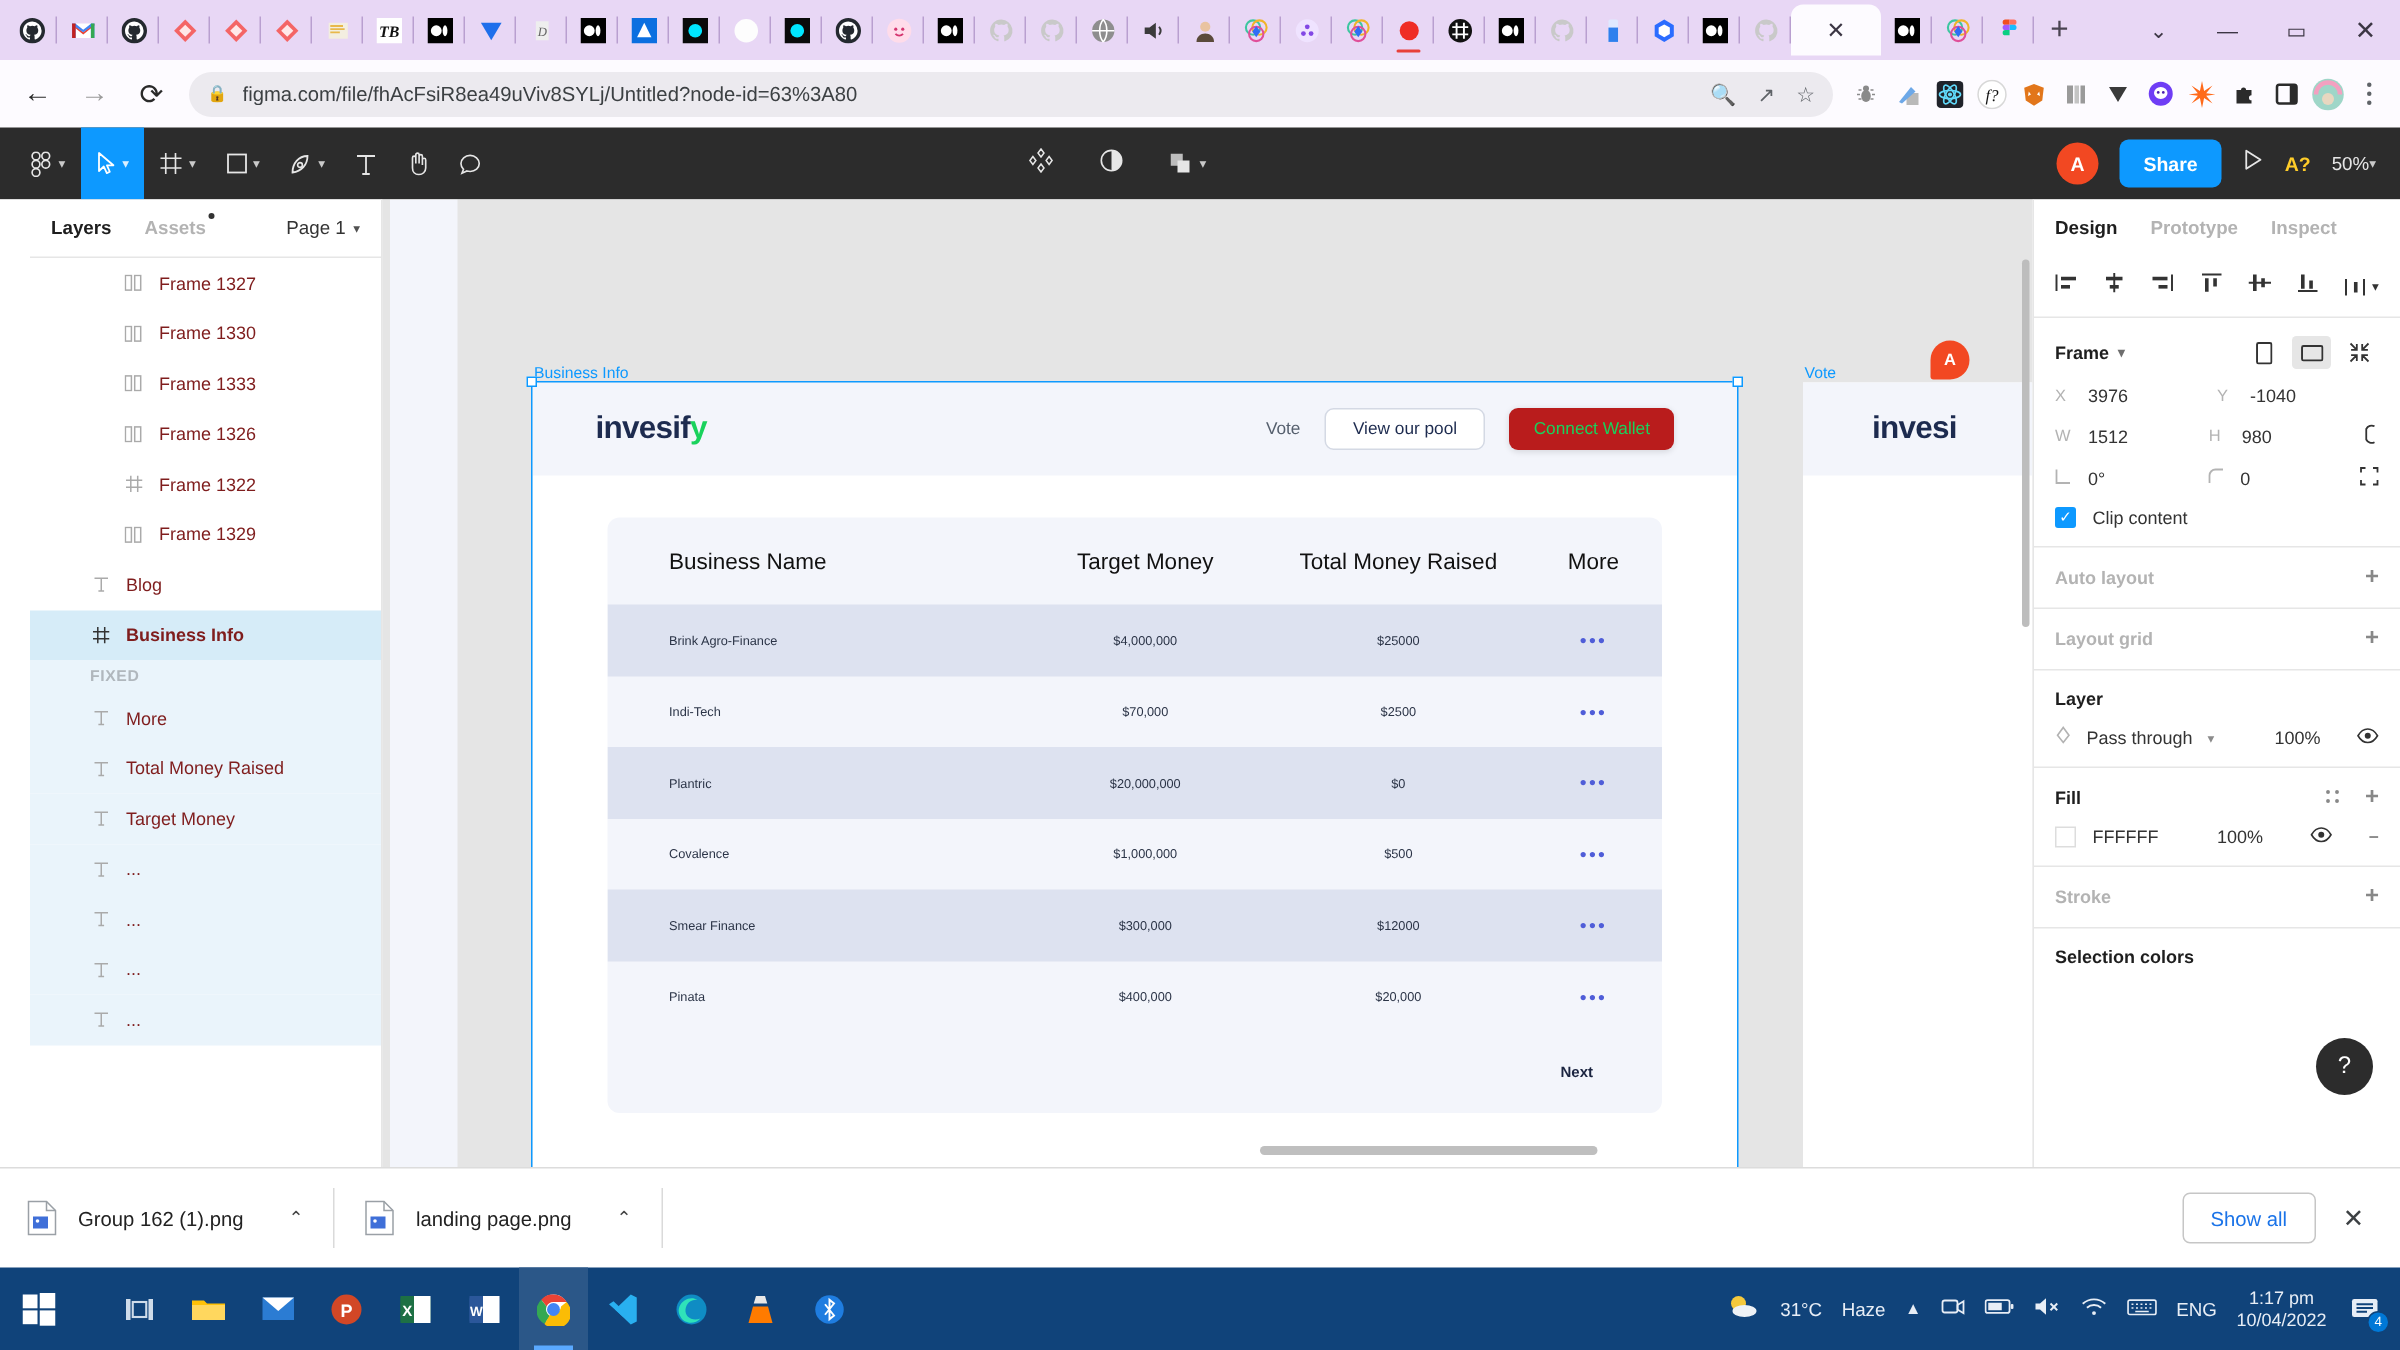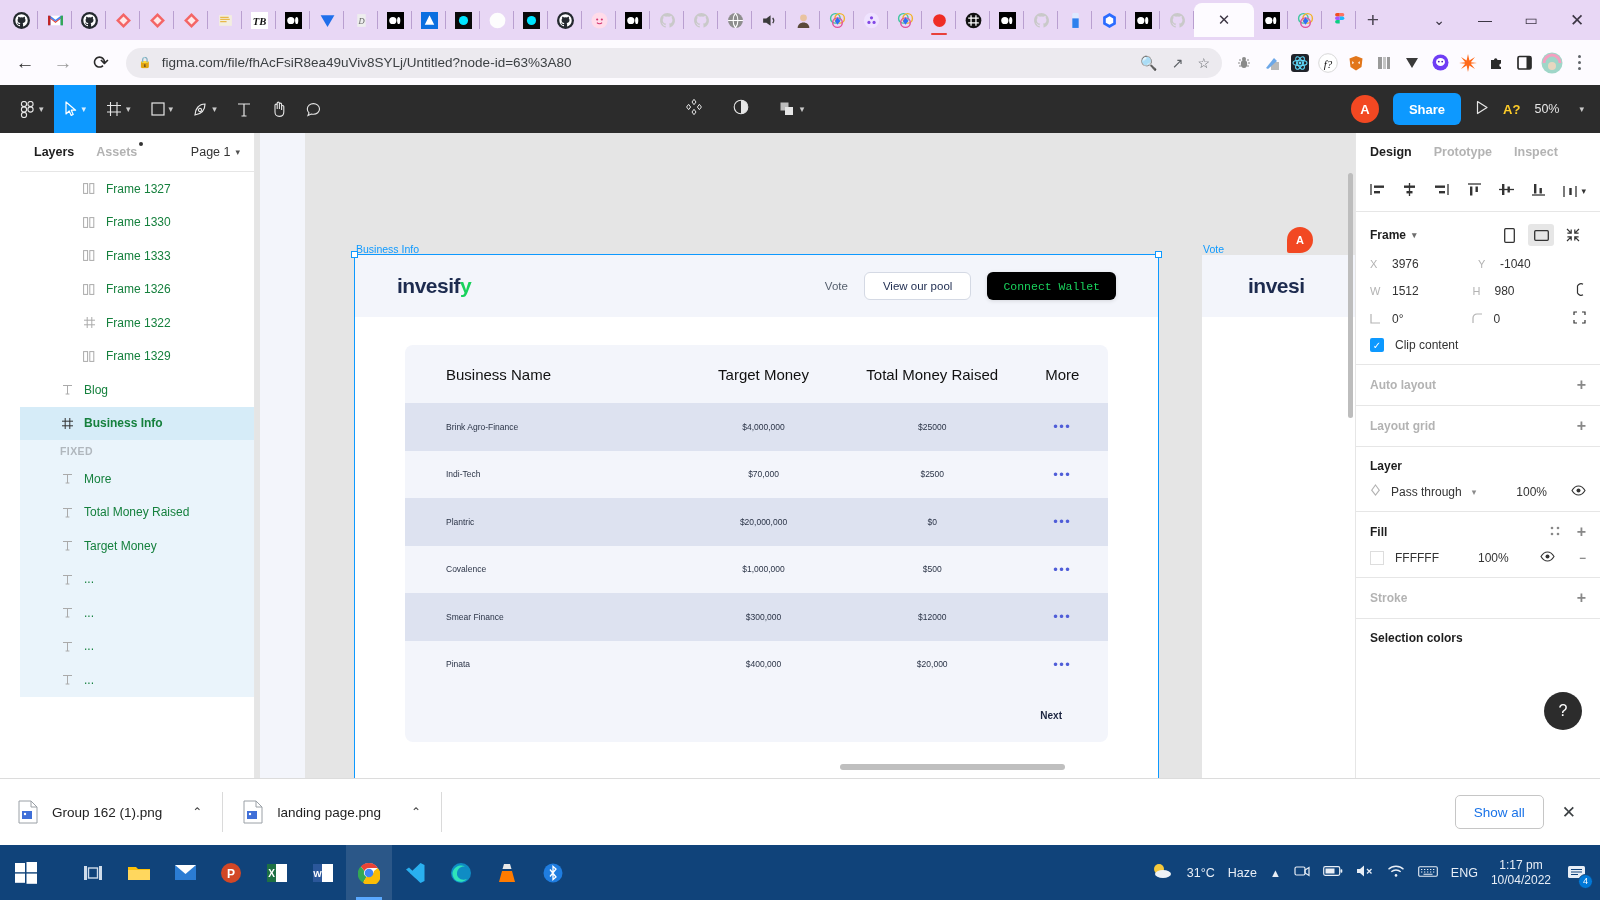--- a/index.html
+++ b/index.html
@@ -68,39 +68,39 @@
     color: #e5e5e5;
   }
   .figtool { height: 48px; padding: 0 10px; display:flex; align-items:center; gap:4px; color:#e6e6e6; }
   .figtool.sel { background: #0d99ff; color: #fff; }
   .chev { font-size: 9px; opacity: .85; }
   .figright { margin-left:auto; display:flex; align-items:center; gap: 14px; padding-right: 6px;}
   .avatar { width: 28px; height: 28px; border-radius: 50%; background: #f24822; color:#fff;
     display:flex;align-items:center;justify-content:center; font-size: 13px; font-weight:600;}
   .sharebtn { background:#0d99ff; color:#fff; border-radius:6px; height:32px; padding:0 16px;
     display:flex;align-items:center; font-size:13px; font-weight:600;}
-  .zoomlbl { font-size: 12.5px; color:#e6e6e6; display:flex; align-items:center; gap:20px;}
+  .zoomlbl { font-size: 12.5px; color:#e6e6e6; display:flex; align-items:center; gap:0;}
   .afont { color:#ffcd29; font-size: 13px; font-weight: 600; }
 
   
   .figbody { position:absolute; top:133px; left:0; width:1600px; height:645px; background:#e5e5e5; }
 
   
   .leftpanel {
     position:absolute; left:0; top:0; width:255px; height:645px;
     background:#fff; border-right:1px solid #e6e6e6; overflow:hidden;padding-left:20px;
   }
   .lp-tabs { height:38px; display:flex; align-items:center; padding:0 14px; gap:22px; }
   .lp-tab { font-size:12.5px; color:#b3b3b3; font-weight:600; position:relative; }
   .lp-tab.on { color:#1e1e1e; }
   .lp-dot { position:absolute; top:-3px; right:-6px; width:4px; height:4px; border-radius:50%; background:#333;}
   .lp-page { margin-left:auto; font-size:12.5px; color:#333; display:flex; align-items:center; gap:5px;}
   .lp-sep { height:1px; background:#e6e6e6; }
   .layer {
-    height:33.5px; display:flex; align-items:center; font-size:12px; color:#15803d; padding-left:14px; gap:10px;
+    height:33.5px; display:flex; align-items:center; font-size:12px; color:#7f1d1d; padding-left:14px; gap:10px;
   }
   .layer.root { font-weight:700; color:#1e1e1e; }
   .layer.indent1 { padding-left:62px; }
   .layer.indent-t { padding-left:40px; }
   .layer.selected { background:#d6ecf8; font-weight:700; }
   .layer.fixedsec { background:#eaf4fb; color:#b0b7bd; font-size:10.5px; font-weight:700; letter-spacing:.4px; height:22px;}
   .layer.underfixed { background:#eaf4fb; }
   .licon { width:14px; display:flex; align-items:center; justify-content:center; color:#aaa; flex:0 0 auto;}
   .licon.dark { color:#333; }
 
@@ -112,22 +112,22 @@
     position:absolute; background:#fff; outline:1.5px solid #0d99ff;
   }
   .handle { position:absolute; width:7px; height:7px; background:#fff; border:1.4px solid #0d99ff; }
   .site-header { height:62px; background:#f3f5fb; display:flex; align-items:center; padding:0 42px; }
   .logo { font-size:21px; font-weight:700; color:#1d2b4f; letter-spacing:-.5px;}
   .logo em { font-style:normal; color:#19d25c; }
   .nav-right { margin-left:auto; display:flex; align-items:center; gap:16px;}
   .vote { font-size:11.5px; color:#555f6d; }
   .btn-pool { border:1px solid #d4d9e4; background:#fff; border-radius:6px; height:28px; padding:0 18px;
      display:flex;align-items:center; font-size:11.5px; color:#1d2b4f; }
-  .btn-wallet { background:#000000; border-radius:6px; height:28px; padding:0 16px;
-     display:flex;align-items:center; font-size:11.5px; color:#19d25c; box-shadow:0 1px 4px rgba(0,0,0,.12);font-family:Liberation Mono, monospace; }
+  .btn-wallet { background:#b91c1c; border-radius:6px; height:28px; padding:0 16px;
+     display:flex;align-items:center; font-size:11.5px; color:#19d25c; box-shadow:0 1px 4px rgba(0,0,0,.12); }
   .tablewrap { margin:28px 50px 0 50px; background:#f3f5fb; border-radius:8px; overflow:hidden; }
   .trow { display:flex; align-items:center; height:47.5px; font-size:8.5px; color:#2b3447; }
   .trow.head { height:58px; font-size:15px; font-weight:400; color:#111; }
   .trow.alt { background:#dde2f0; }
   .c1 { width:39%; padding-left:41px; }
   .c2 { width:24%; text-align:center; }
   .c3 { width:24%; text-align:center; }
   .c4 { width:13%; text-align:center; }
   .dots { color:#4f5dd8; letter-spacing:1.5px; font-size:13px; line-height:1; }
   .nextrow { height:54px; display:flex; align-items:center; justify-content:flex-end; padding-right:46px;

